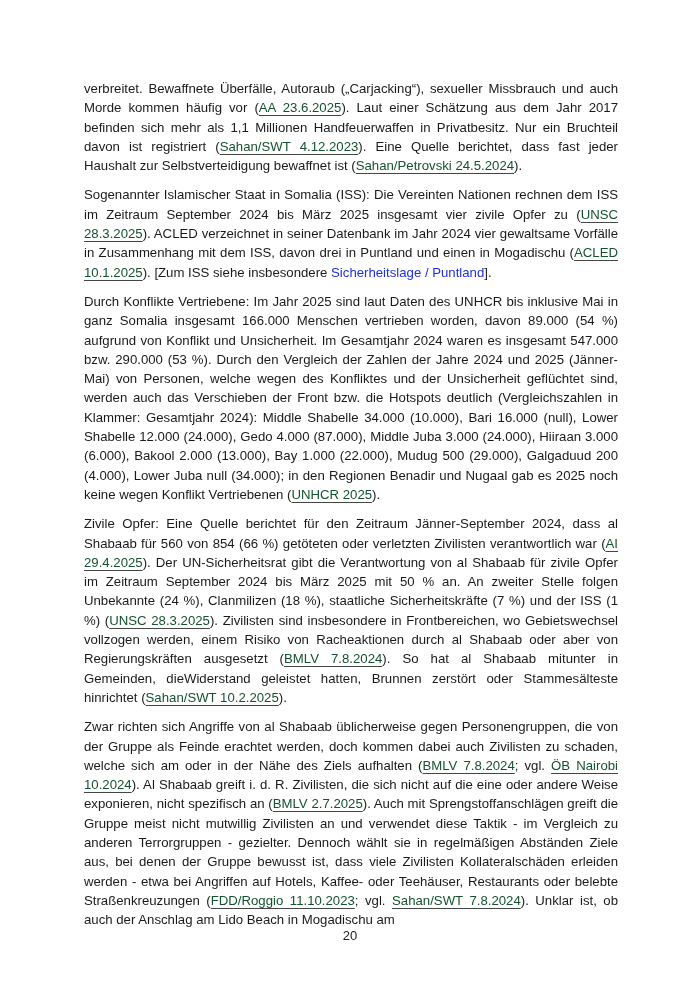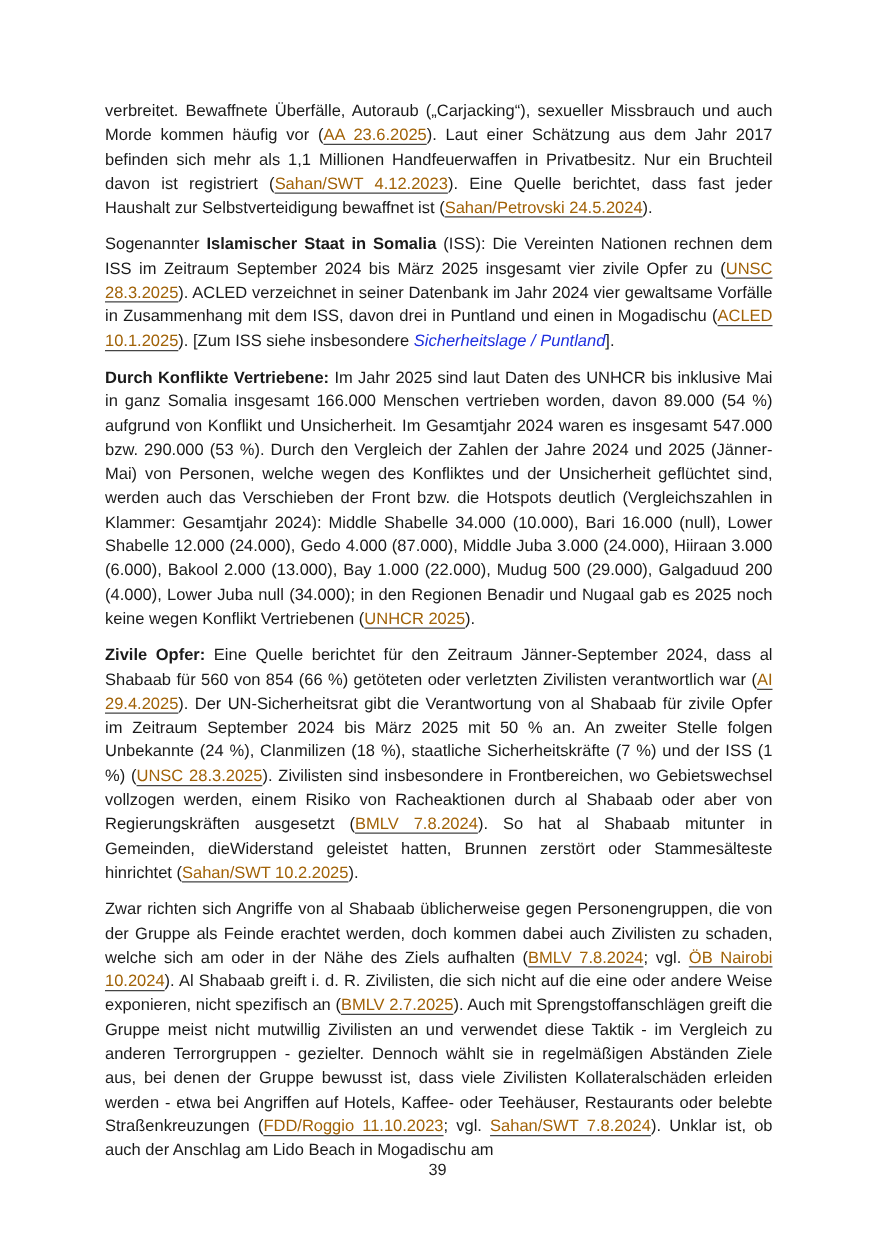--- a/index.html
+++ b/index.html
@@ -4,33 +4,33 @@
   <style>
     html, body { margin: 0; padding: 0; background: #ffffff; }
     body { width: 700px; height: 990px; position: relative; overflow: hidden; }
     .page {
       position: absolute; left: 84px; top: 79px; width: 534px;
       font-family: "Liberation Sans", sans-serif; font-size: 13.2px;
       line-height: 19.3px; color: #1a1a1a; text-align: justify;
       hyphens: manual;
     }
     p { margin: 0 0 10px 0; }
-    .ref { text-decoration: underline; text-decoration-color: #444; text-underline-offset: 3px; color: #a16207; cursor: pointer; }
-    .xlink { color: #1f2fe0; font-style: italic; cursor: pointer; }
+    .ref { text-decoration: underline; text-decoration-color: #444; text-underline-offset: 3px; color: #14532d; cursor: pointer; }
+    .xlink { color: #1f2fe0; cursor: pointer; }
     .it { }
-    b { font-weight: bold; }
+    b { font-weight: normal; }
     .pagenum {
       position: absolute; left: 0; width: 700px; top: 928px; text-align: center;
       font-family: "Liberation Sans", sans-serif; font-size: 13px; color: #222;
     }
   </style>
 </head>
 <body>
 
 <div class="page">
   <p><span>verbreitet. Bewaffnete Überfälle, Autoraub („</span><span class="it">Carjacking</span><span>“), sexueller Missbrauch und auch Morde kommen häufig vor (</span><a class="ref">AA 23.6.2025</a><span>). Laut einer Schätzung aus dem Jahr 2017 befinden sich mehr als 1,1 Millionen Handfeuerwaffen in Privatbesitz. Nur ein Bruchteil davon ist registriert (</span><a class="ref">Sahan/SWT 4.12.2023</a><span>). Eine Quelle berichtet, dass fast jeder Haushalt zur Selbstverteidigung bewaffnet ist (</span><a class="ref">Sahan/Petrovski 24.5.2024</a><span>).</span></p>
   <p><span>Sogenannter </span><b>Islamischer Staat in Somalia</b><span> (ISS): Die Vereinten Nationen rechnen dem ISS im Zeitraum September 2024 bis März 2025 insgesamt vier zivile Opfer zu (</span><a class="ref">UNSC 28.3.2025</a><span>). ACLED verzeichnet in seiner Datenbank im Jahr 2024 vier gewaltsame Vorfälle in Zusammen­hang mit dem ISS, davon drei in Puntland und einen in Mogadischu (</span><a class="ref">ACLED 10.1.2025</a><span>). [</span><span class="it">Zum ISS siehe insbesondere </span><a class="xlink">Sicherheitslage / Puntland</a><span>].</span></p>
   <p><b>Durch Konflikte Vertriebene:</b><span> Im Jahr 2025 sind laut Daten des UNHCR bis inklusive Mai in ganz Somalia insgesamt 166.000 Menschen vertrieben worden, davon 89.000 (54 %) aufgrund von Konflikt und Unsicherheit. Im Gesamtjahr 2024 waren es insgesamt 547.000 bzw. 290.000 (53 %). Durch den Vergleich der Zahlen der Jahre 2024 und 2025 (Jänner-Mai) von Personen, welche wegen des Konfliktes und der Unsicherheit geflüchtet sind, werden auch das Verschie­ben der Front bzw. die Hotspots deutlich (Vergleichszahlen in Klammer: Gesamtjahr 2024): Middle Shabelle 34.000 (10.000), Bari 16.000 (null), Lower Shabelle 12.000 (24.000), Gedo 4.000 (87.000), Middle Juba 3.000 (24.000), Hiiraan 3.000 (6.000), Bakool 2.000 (13.000), Bay 1.000 (22.000), Mudug 500 (29.000), Galgaduud 200 (4.000), Lower Juba null (34.000); in den Regionen Benadir und Nugaal gab es 2025 noch keine wegen Konflikt Vertriebenen (</span><a class="ref">UNHCR 2025</a><span>).</span></p>
   <p><b>Zivile Opfer:</b><span> Eine Quelle berichtet für den Zeitraum Jänner-September 2024, dass al Shabaab für 560 von 854 (66 %) getöteten oder verletzten Zivilisten verantwortlich war (</span><a class="ref">AI 29.4.2025</a><span>). Der UN-Sicherheitsrat gibt die Verantwortung von al Shabaab für zivile Opfer im Zeitraum Septem­ber 2024 bis März 2025 mit 50 % an. An zweiter Stelle folgen Unbekannte (24 %), Clanmilizen (18 %), staatliche Sicherheitskräfte (7 %) und der ISS (1 %) (</span><a class="ref">UNSC 28.3.2025</a><span>). Zivilisten sind insbesondere in Frontbereichen, wo Gebietswechsel vollzogen werden, einem Risiko von Ra­cheaktionen durch al Shabaab oder aber von Regierungskräften ausgesetzt (</span><a class="ref">BMLV 7.8.2024</a><span>). So hat al Shabaab mitunter in Gemeinden, dieWiderstand geleistet hatten, Brunnen zerstört oder Stammesälteste hinrichtet (</span><a class="ref">Sahan/SWT 10.2.2025</a><span>).</span></p>
   <p><span>Zwar richten sich Angriffe von al Shabaab üblicherweise gegen Personengruppen, die von der Gruppe als Feinde erachtet werden, doch kommen dabei auch Zivilisten zu schaden, welche sich am oder in der Nähe des Ziels aufhalten (</span><a class="ref">BMLV 7.8.2024</a><span>; vgl. </span><a class="ref">ÖB Nairobi 10.2024</a><span>). Al Shabaab greift i. d. R. Zivilisten, die sich nicht auf die eine oder andere Weise exponieren, nicht spezifisch an (</span><a class="ref">BMLV 2.7.2025</a><span>). Auch mit Sprengstoffanschlägen greift die Gruppe meist nicht mutwillig Zivilisten an und verwendet diese Taktik - im Vergleich zu anderen Terrorgruppen - gezielter. Dennoch wählt sie in regelmäßigen Abständen Ziele aus, bei denen der Gruppe bewusst ist, dass viele Zivilisten Kollateralschäden erleiden werden - etwa bei Angriffen auf Hotels, Kaf­fee- oder Teehäuser, Restaurants oder belebte Straßenkreuzungen (</span><a class="ref">FDD/Roggio 11.10.2023</a><span>; vgl. </span><a class="ref">Sahan/SWT 7.8.2024</a><span>). Unklar ist, ob auch der Anschlag am </span><span class="it">Lido Beach</span><span> in Mogadischu am</span></p>
 </div>
 
-<div class="pagenum">39</div>
+<div class="pagenum">20</div>
 
 </body></html>

